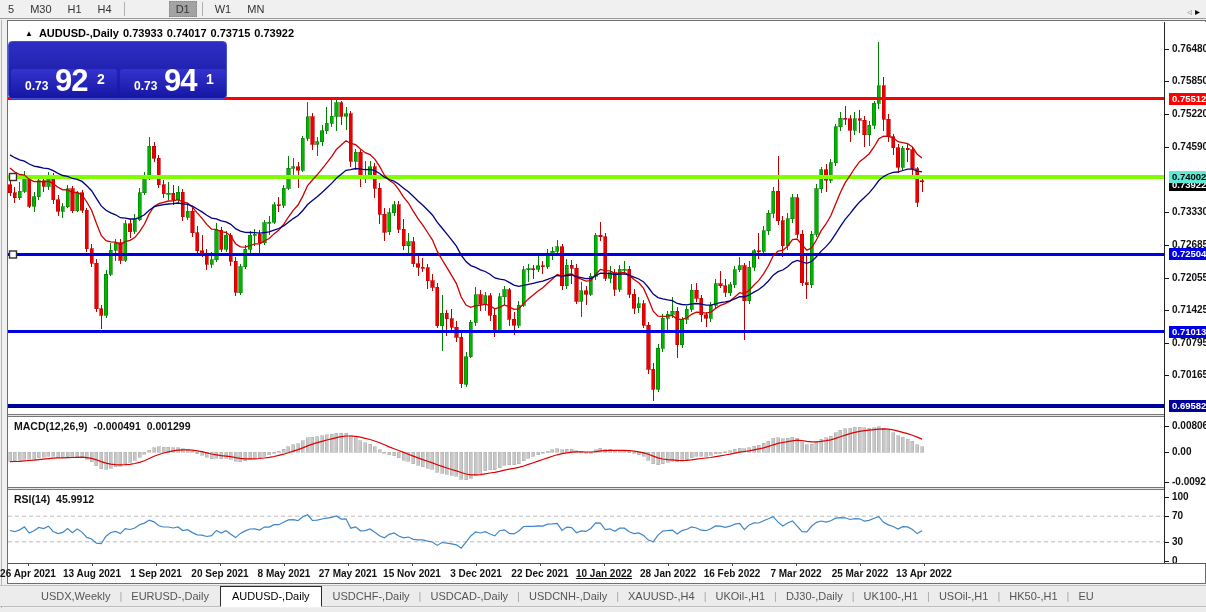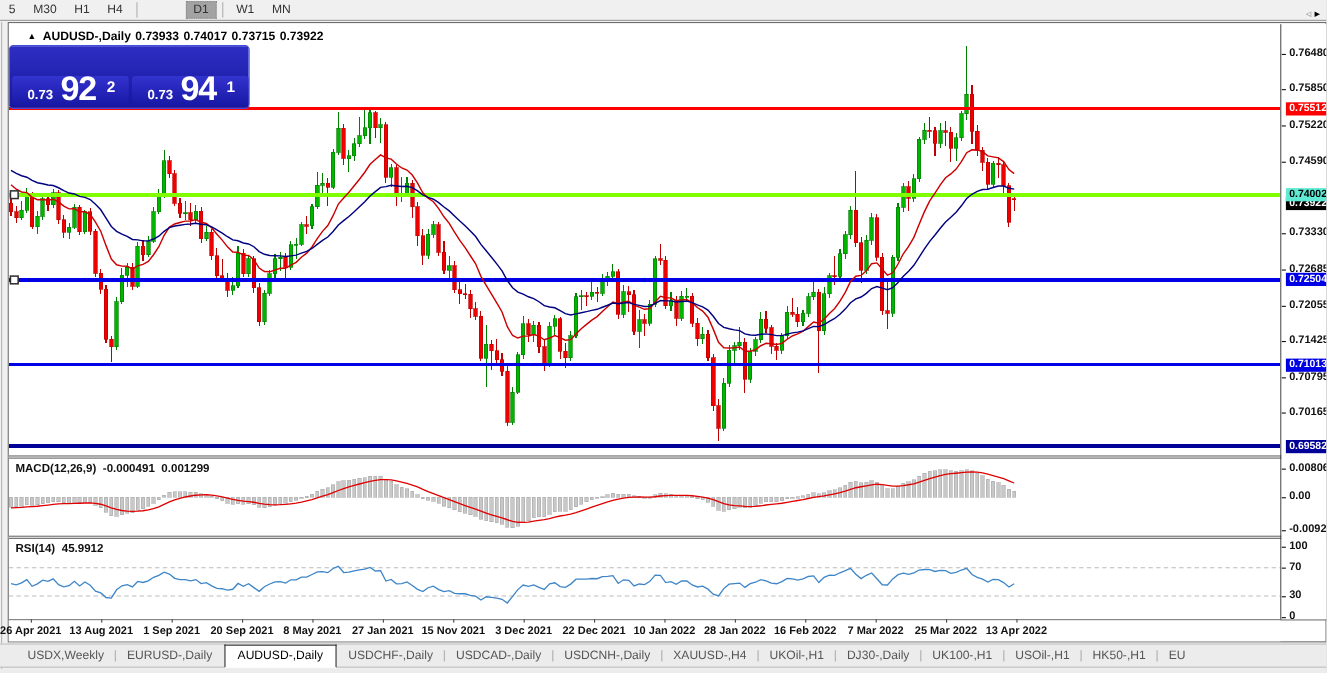--- a/index.html
+++ b/index.html
@@ -79,21 +79,21 @@
   .ind-label { position:absolute; left:14px; z-index:4; font-size:10.5px; font-weight:bold; color:#111; white-space:nowrap; }
   .ind-label span { margin-right:3px; }
   
   #date-axis { position:absolute; left:8px; top:564px; width:1156px; height:19px; background:#fff; }
   .date-label { position:absolute; top:4px; transform:translateX(-50%); font-size:10px; font-weight:bold; color:#111; white-space:nowrap; }
   .date-tick { position:absolute; top:-1px; width:1px; height:3px; background:#444; }
   
   #tabbar {
     position:absolute; left:0; top:585px; width:1206px; height:22px;
     background:#ececec; border-top:1px solid #c0c0c0; border-bottom:1px solid #bdbdbd;
-    display:flex; align-items:flex-end; padding-left:16px; font-size:11px; color:#555;
+    display:flex; align-items:flex-end; padding-left:32px; font-size:11px; color:#555;
   }
   .tab { padding:3px 9px 4px 9px; cursor:pointer; white-space:nowrap; }
   .tab.active {
     background:#fff; border:1px solid #2b2b2b; border-bottom:1px solid #fff;
     color:#000; margin:0 2px; padding:3px 11px 4px 11px; position:relative; top:1px;
   }
   .tab-div { color:#aaa; padding-bottom:4px; }
   #tab-scroll { position:absolute; right:3px; top:6px; font-size:10px; color:#000; letter-spacing:3px; }
   #tab-scroll .dim { color:#999; }
   #below-tabs { position:absolute; left:0; top:608px; width:1206px; height:4px; background:#ececec; }
@@ -798,29 +798,29 @@
       <div class="date-label" style="left: 20px;">26 Apr 2021</div>
       <div class="date-tick" style="left: 84px;"></div>
       <div class="date-label" style="left: 84px;">13 Aug 2021</div>
       <div class="date-tick" style="left: 148px;"></div>
       <div class="date-label" style="left: 148px;">1 Sep 2021</div>
       <div class="date-tick" style="left: 212px;"></div>
       <div class="date-label" style="left: 212px;">20 Sep 2021</div>
       <div class="date-tick" style="left: 276px;"></div>
       <div class="date-label" style="left: 276px;">8 May 2021</div>
       <div class="date-tick" style="left: 340px;"></div>
-      <div class="date-label" style="left: 340px;">27 Jan 2021</div>
+      <div class="date-label" style="left: 340px;">27 May 2021</div>
       <div class="date-tick" style="left: 404px;"></div>
       <div class="date-label" style="left: 404px;">15 Nov 2021</div>
       <div class="date-tick" style="left: 468px;"></div>
       <div class="date-label" style="left: 468px;">3 Dec 2021</div>
       <div class="date-tick" style="left: 532px;"></div>
       <div class="date-label" style="left: 532px;">22 Dec 2021</div>
       <div class="date-tick" style="left: 596px;"></div>
-      <div class="date-label" style="left: 596px;">10 Jan 2022</div>
+      <div class="date-label" style="left: 596px; text-decoration: underline;">10 Jan 2022</div>
       <div class="date-tick" style="left: 660px;"></div>
       <div class="date-label" style="left: 660px;">28 Jan 2022</div>
       <div class="date-tick" style="left: 724px;"></div>
       <div class="date-label" style="left: 724px;">16 Feb 2022</div>
       <div class="date-tick" style="left: 788px;"></div>
       <div class="date-label" style="left: 788px;">7 Mar 2022</div>
       <div class="date-tick" style="left: 852px;"></div>
       <div class="date-label" style="left: 852px;">25 Mar 2022</div>
       <div class="date-tick" style="left: 916px;"></div>
       <div class="date-label" style="left: 916px;">13 Apr 2022</div>

